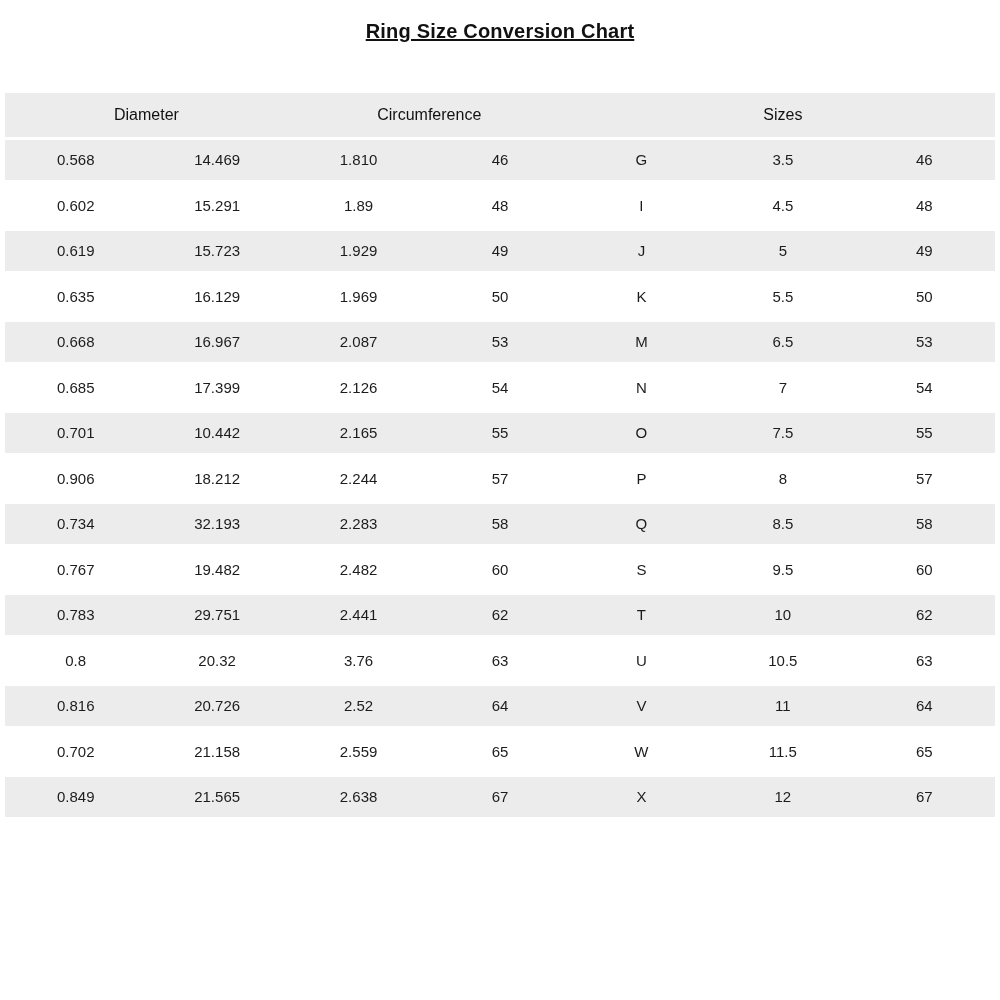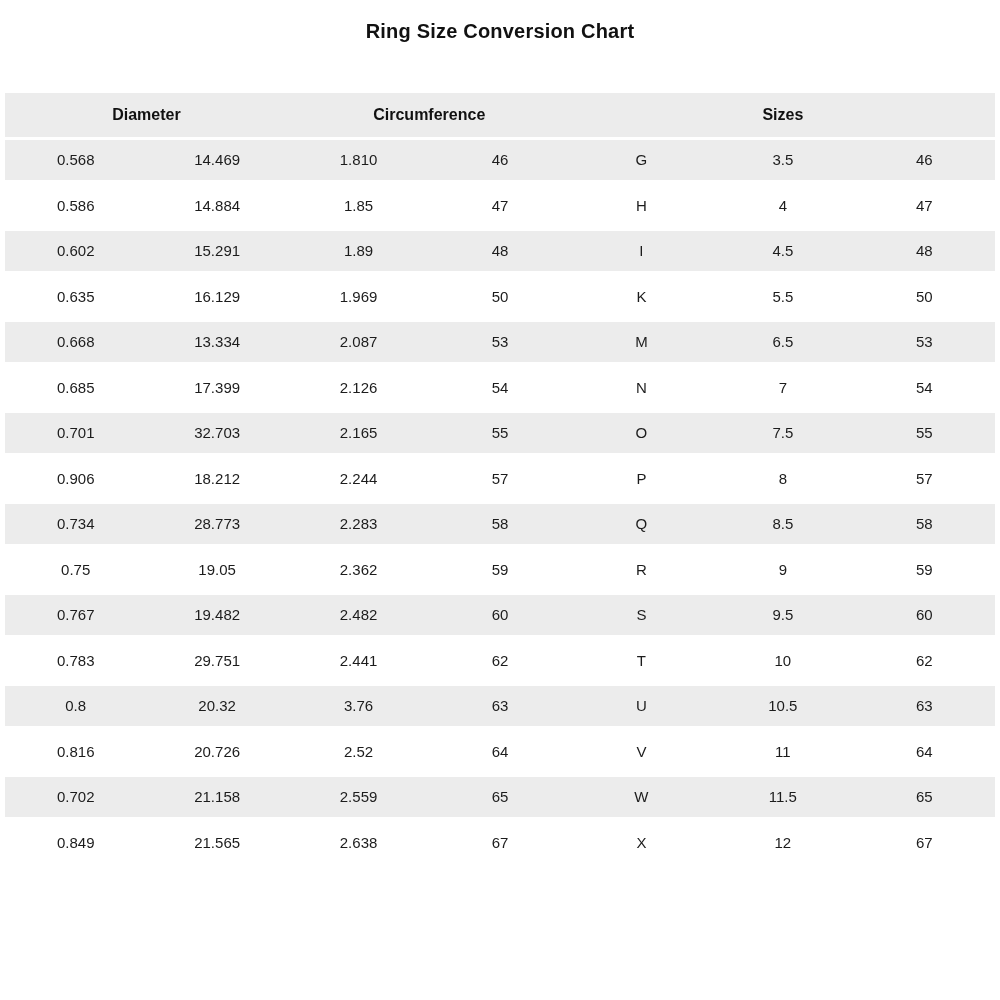--- a/index.html
+++ b/index.html
@@ -15,39 +15,40 @@
     overflow: hidden;
   }
   .page-title {
     margin: 19px 0 0 0;
     text-align: center;
     font-size: 20px;
     line-height: 25px;
     font-weight: 700;
     letter-spacing: 0.2px;
     color: #111111;
+    text-decoration: underline;
   }
   table.ring-table {
     margin: 49px 5px 0 5px;
     width: 990px;
     border-collapse: separate;
     border-spacing: 0;
     table-layout: fixed;
   }
   table.ring-table col { width: 14.2857%; }
   th, td {
     text-align: center;
     vertical-align: middle;
     padding: 0;
   }
   tr.group-header-row th {
     background: #ececec;
     height: 44px;
     font-size: 16px;
-    font-weight: 700;
+    font-weight: 400;
     color: #111111;
   }
   tr.column-header-row th {
     background: #ffffff;
     height: 54px;
     font-size: 15px;
     font-weight: 400;
     line-height: 1.3;
   }
   tbody td {
@@ -88,99 +89,90 @@
       <tr>
         <td>0.568</td>
         <td>14.469</td>
         <td>1.810</td>
         <td>46</td>
         <td>G</td>
         <td>3.5</td>
         <td>46</td>
       </tr>
       <tr>
-        <td>0.586</td>
-        <td>14.884</td>
-        <td>1.85</td>
-        <td>47</td>
-        <td>H</td>
-        <td>4</td>
-        <td>47</td>
-      </tr>
-      <tr>
         <td>0.602</td>
         <td>15.291</td>
         <td>1.89</td>
         <td>48</td>
         <td>I</td>
         <td>4.5</td>
         <td>48</td>
       </tr>
       <tr>
+        <td>0.619</td>
+        <td>15.723</td>
+        <td>1.929</td>
+        <td>49</td>
+        <td>J</td>
+        <td>5</td>
+        <td>49</td>
+      </tr>
+      <tr>
         <td>0.635</td>
         <td>16.129</td>
         <td>1.969</td>
         <td>50</td>
         <td>K</td>
         <td>5.5</td>
         <td>50</td>
       </tr>
       <tr>
         <td>0.668</td>
-        <td>13.334</td>
+        <td>16.967</td>
         <td>2.087</td>
         <td>53</td>
         <td>M</td>
         <td>6.5</td>
         <td>53</td>
       </tr>
       <tr>
         <td>0.685</td>
         <td>17.399</td>
         <td>2.126</td>
         <td>54</td>
         <td>N</td>
         <td>7</td>
         <td>54</td>
       </tr>
       <tr>
         <td>0.701</td>
-        <td>32.703</td>
+        <td>10.442</td>
         <td>2.165</td>
         <td>55</td>
         <td>O</td>
         <td>7.5</td>
         <td>55</td>
       </tr>
       <tr>
         <td>0.906</td>
         <td>18.212</td>
         <td>2.244</td>
         <td>57</td>
         <td>P</td>
         <td>8</td>
         <td>57</td>
       </tr>
       <tr>
         <td>0.734</td>
-        <td>28.773</td>
+        <td>32.193</td>
         <td>2.283</td>
         <td>58</td>
         <td>Q</td>
         <td>8.5</td>
         <td>58</td>
-      </tr>
-      <tr>
-        <td>0.75</td>
-        <td>19.05</td>
-        <td>2.362</td>
-        <td>59</td>
-        <td>R</td>
-        <td>9</td>
-        <td>59</td>
       </tr>
       <tr>
         <td>0.767</td>
         <td>19.482</td>
         <td>2.482</td>
         <td>60</td>
         <td>S</td>
         <td>9.5</td>
         <td>60</td>
       </tr>

